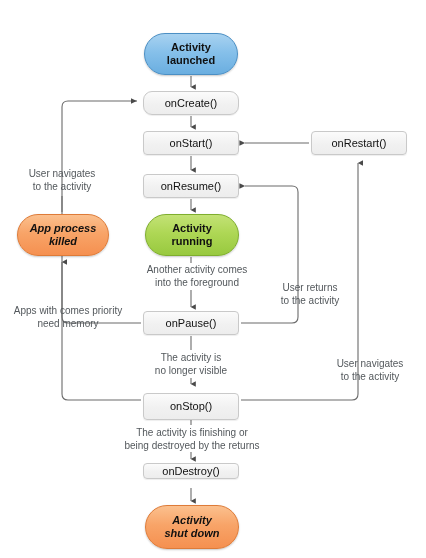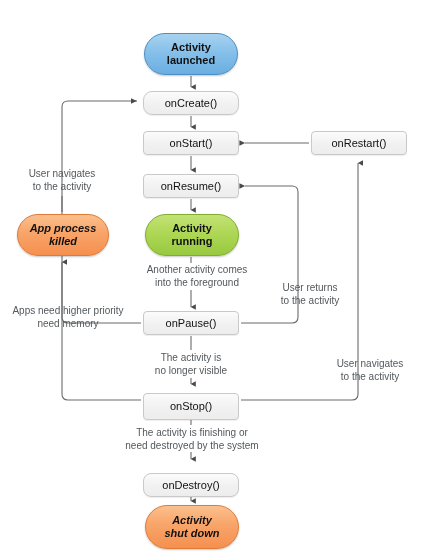--- a/index.html
+++ b/index.html
@@ -158,43 +158,43 @@
   </div>
 
   <div class="node node-callback" style="left:143px; top:311px; width:96px; height:24px;text-align:right;">
     <span>onPause()</span>
   </div>
 
   <div class="node node-callback" style="left:143px; top:393px; width:96px; height:27px;">
     <span>onStop()</span>
   </div>
 
-  <div class="node node-callback" style="left:143px; top:473px; width:96px; height:24px;border-radius:8px;">
+  <div class="node node-callback" style="left:143px; top:463px; width:96px; height:16px;">
     <span>onDestroy()</span>
   </div>
 
   <div class="node node-state orange" style="left:145px; top:505px; width:94px; height:44px;">
     <span style="white-space:pre-line;">Activity
 shut down</span>
   </div>
 
   <div class="edge-label" style="left:12px; top:168px; width:100px;">User navigates
 to the activity</div>
 
   <div class="edge-label" style="left:132px; top:264px; width:130px;">Another activity comes
 into the foreground</div>
 
   <div class="edge-label" style="left:262px; top:282px; width:96px;">User returns
 to the activity</div>
 
-  <div class="edge-label" style="left:6px; top:305px; width:124px;">Apps need higher priority
+  <div class="edge-label" style="left:6px; top:305px; width:124px;">Apps with comes priority
 need memory</div>
 
   <div class="edge-label" style="left:141px; top:352px; width:100px;">The activity is
 no longer visible</div>
 
   <div class="edge-label" style="left:320px; top:358px; width:100px;">User navigates
 to the activity</div>
 
   <div class="edge-label" style="left:108px; top:427px; width:168px;">The activity is finishing or
-need destroyed by the system</div>
+being destroyed by the returns</div>
 
 </div>
 
 </body></html>

